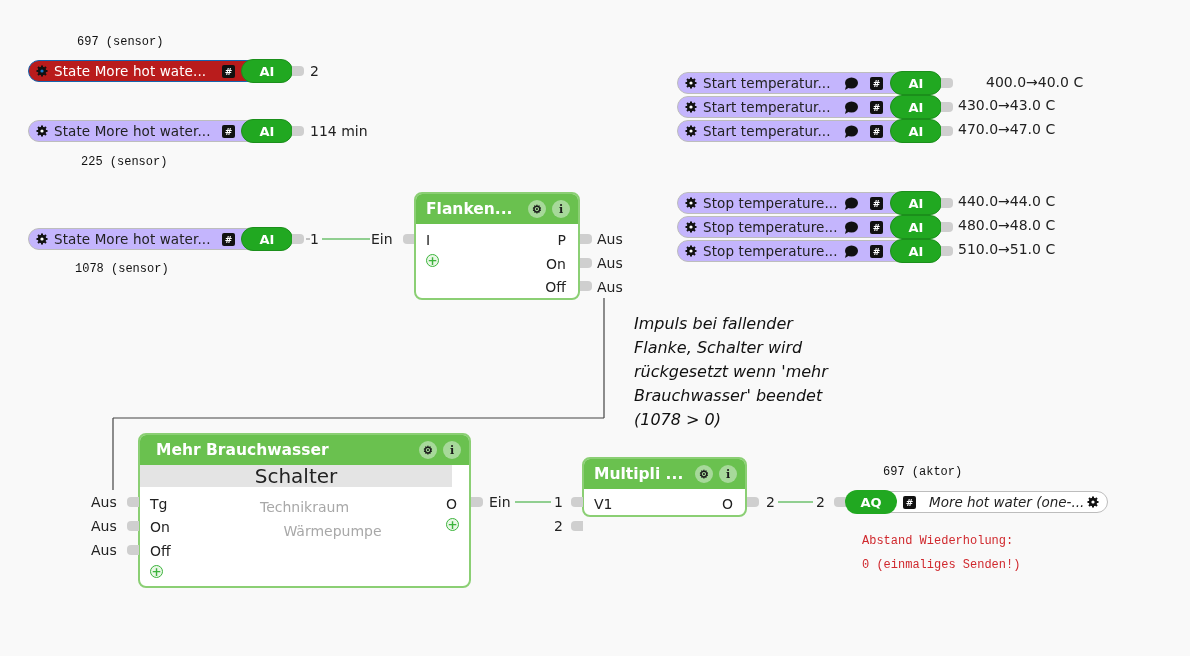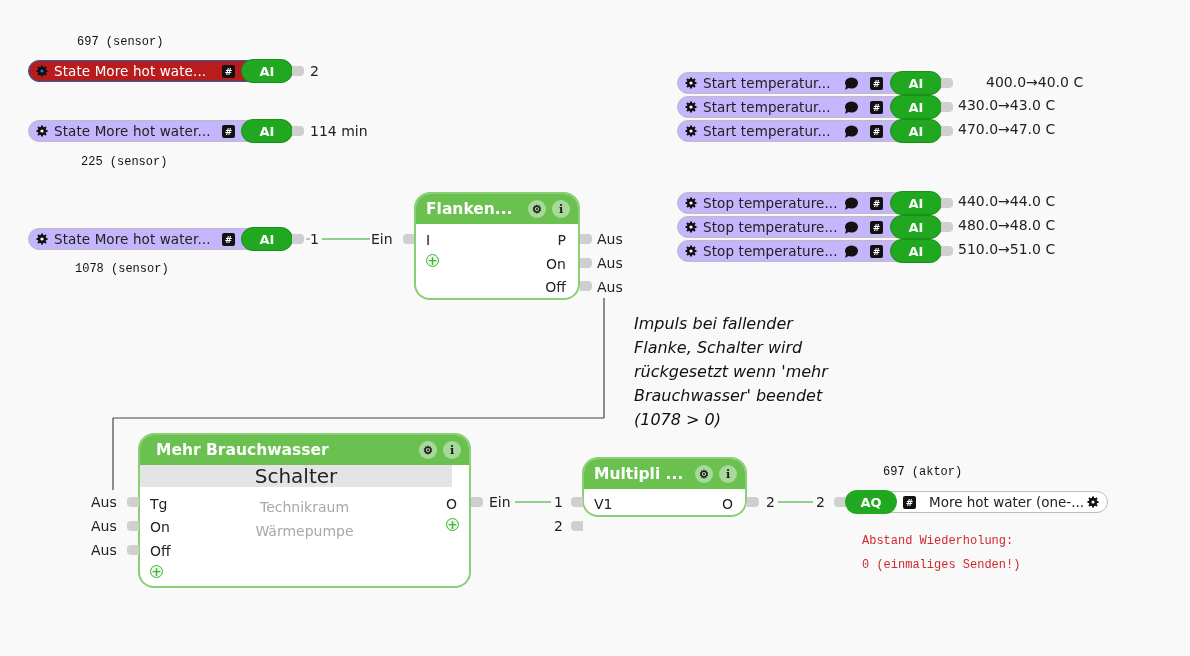--- a/index.html
+++ b/index.html
@@ -19,21 +19,21 @@
                 display:inline-flex; align-items:center; justify-content:center; font-weight:bold; }
   .pill .bubble { width:14px; height:13px; display:inline-flex; }
   .pill .ai { position:absolute; right:-2px; top:-2px; height:24px; width:52px; border-radius:12px;
               background:#21a821; color:#fff; font-weight:bold; font-size:13px;
               display:flex; align-items:center; justify-content:center; border:1px solid #1b8f1b; box-sizing:border-box; }
   .stub { position:absolute; width:12px; height:10px; background:#cfcfcf; border-radius:0 4px 4px 0; }
   .stubL { position:absolute; width:12px; height:10px; background:#cfcfcf; border-radius:4px 0 0 4px; }
   .val { position:absolute; font-size:14px; color:#222; white-space:nowrap; line-height:16px; }
 
   
-  .block { position:absolute; background:#fff; border:2px solid #8bcf74; border-radius:16px; box-sizing:border-box; overflow:hidden; }
+  .block { position:absolute; background:#fff; border:2px solid #8bcf74; border-radius:8px; box-sizing:border-box; overflow:hidden; }
   .block .head { height:30px; background:#6ac14f; color:#fff; font-weight:bold; font-size:15.5px;
                  display:flex; align-items:center; padding-left:10px; position:relative; }
   .block .head .btns { position:absolute; right:8px; top:6px; display:flex; gap:6px; }
   .block .head .cbtn { width:18px; height:18px; border-radius:9px; background:#a7d99a; display:flex;
                        align-items:center; justify-content:center; font-size:11px; color:#1a1a1a; font-weight:bold; font-family:"DejaVu Serif", serif; }
   .port { position:absolute; font-size:14px; color:#222; line-height:16px; }
   .plus { position:absolute; width:13px; height:13px; border:1.5px solid #3cb43c; border-radius:50%; color:#3cb43c;
           font-size:12px; line-height:12px; text-align:center; box-sizing:border-box; background:#e9f7e6; font-weight:bold; }
   .sub { position:absolute; left:0; right:17px; top:30px; height:22px; background:#e4e4e4; font-size:20px; text-align:center; line-height:22px; color:#222; }
   .ghost { position:absolute; font-size:14px; color:#a8a8a8; text-align:center; width:100%; }
@@ -312,21 +312,21 @@
 <div class="block" style="left:138px;top:433px;width:333px;height:155px;">
   <div class="head" style="padding-left:16px;">
     <span>Mehr Brauchwasser</span>
     <div class="btns">
       <span class="cbtn">⚙</span>
       <span class="cbtn">i</span>
     </div>
   </div>
   <div class="sub">Schalter</div>
   <div class="ghost" style="top:64px;">Technikraum</div>
-  <div class="ghost" style="top:88px;">Wärmepumpe</div>
+  <div class="ghost" style="top:88px;margin-left:28px;">Wärmepumpe</div>
   <div class="port" style="left:10px;top:61px;">Tg</div>
   <div class="port" style="left:10px;top:84px;">On</div>
   <div class="port" style="left:10px;top:108px;">Off</div>
   <div class="plus" style="left:10px;top:130px;">+</div>
   <div class="port" style="right:12px;top:61px;">O</div>
   <div class="plus" style="right:10px;top:83px;">+</div>
 </div>
 <div class="val" style="left:91px;top:494px;">Aus</div>
 <div class="val" style="left:91px;top:518px;">Aus</div>
 <div class="val" style="left:91px;top:542px;">Aus</div>
@@ -353,21 +353,21 @@
 <div class="stubL" style="left:571px;top:497px;"></div>
 <div class="stubL" style="left:571px;top:521px;"></div>
 <div class="stub" style="left:747px;top:497px;"></div>
 <div class="val" style="left:766px;top:494px;">2</div>
 
 <div class="val" style="left:816px;top:494px;">2</div>
 <div class="stubL" style="left:834px;top:497px;"></div>
 <div class="aq" style="left:846px;top:491px;width:262px;">
   <span class="aqb">AQ</span>
   <span class="hash" style="position:absolute;left:56px;top:4px;width:13px;height:13px;background:#111;color:#fff;font-size:9px;border-radius:2px;display:flex;align-items:center;justify-content:center;font-weight:bold;">#</span>
-  <span style="position:absolute;left:82px;top:2px;font-size:13.5px;white-space:nowrap;">More hot water (one-...</span>
+  <span style="position:absolute;left:82px;top:2px;font-size:13.5px;white-space:nowrap;font-style:italic;">More hot water (one-...</span>
   <span style="position:absolute;right:8px;top:4px;width:12px;height:12px;display:flex;">
       <svg viewBox="0 0 12 12" width="12" height="12">
         <g stroke="#111" stroke-width="2">
           <line x1="6" y1="0.5" x2="6" y2="11.5"></line>
           <line x1="0.5" y1="6" x2="11.5" y2="6"></line>
           <line x1="2" y1="2" x2="10" y2="10"></line>
           <line x1="10" y1="2" x2="2" y2="10"></line>
         </g>
         <circle cx="6" cy="6" r="4.2" fill="#111"></circle>
         <circle cx="6" cy="6" r="1.6" fill="#fff"></circle>

